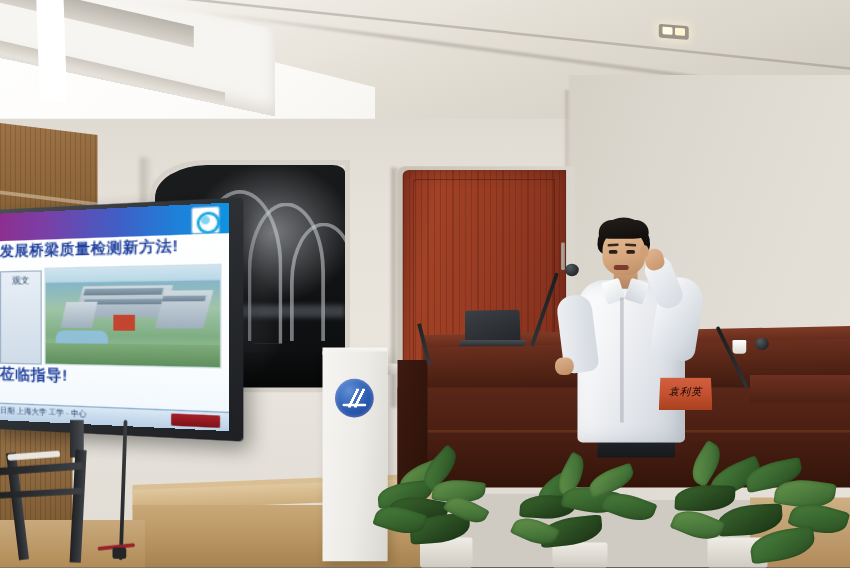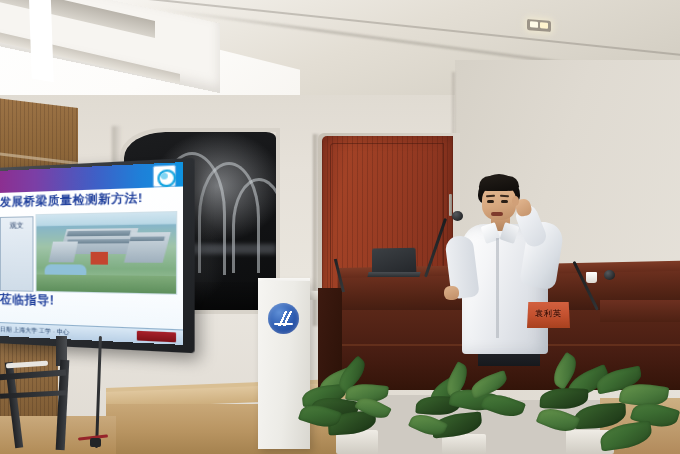--- a/index.html
+++ b/index.html
@@ -428,20 +428,21 @@
     background:linear-gradient(180deg,#202224,#36393b);
     transform:rotate(-14deg);transform-origin:bottom center;
   }
 
   
   #namecard{
     left:527px;top:302px;width:43px;height:26px;
     background:linear-gradient(180deg,#d2603f 0%,#c4512f 50%,#a8411f 100%);
     box-shadow:0 1px 3px rgba(0,0,0,.35);
     clip-path:polygon(3% 0,97% 0,100% 100%,0% 100%);
+    font-style:italic;
   }
   #namecard-text{
     position:absolute;left:0;top:7px;width:100%;
     text-align:center;font-size:8px;line-height:10px;
     color:#4a1205;letter-spacing:1px;font-weight:bold;
     text-shadow:0 0 1px rgba(255,210,190,.4);
   }
 
   
   #presenter{left:0;top:0;width:680px;height:454px;pointer-events:none;}

